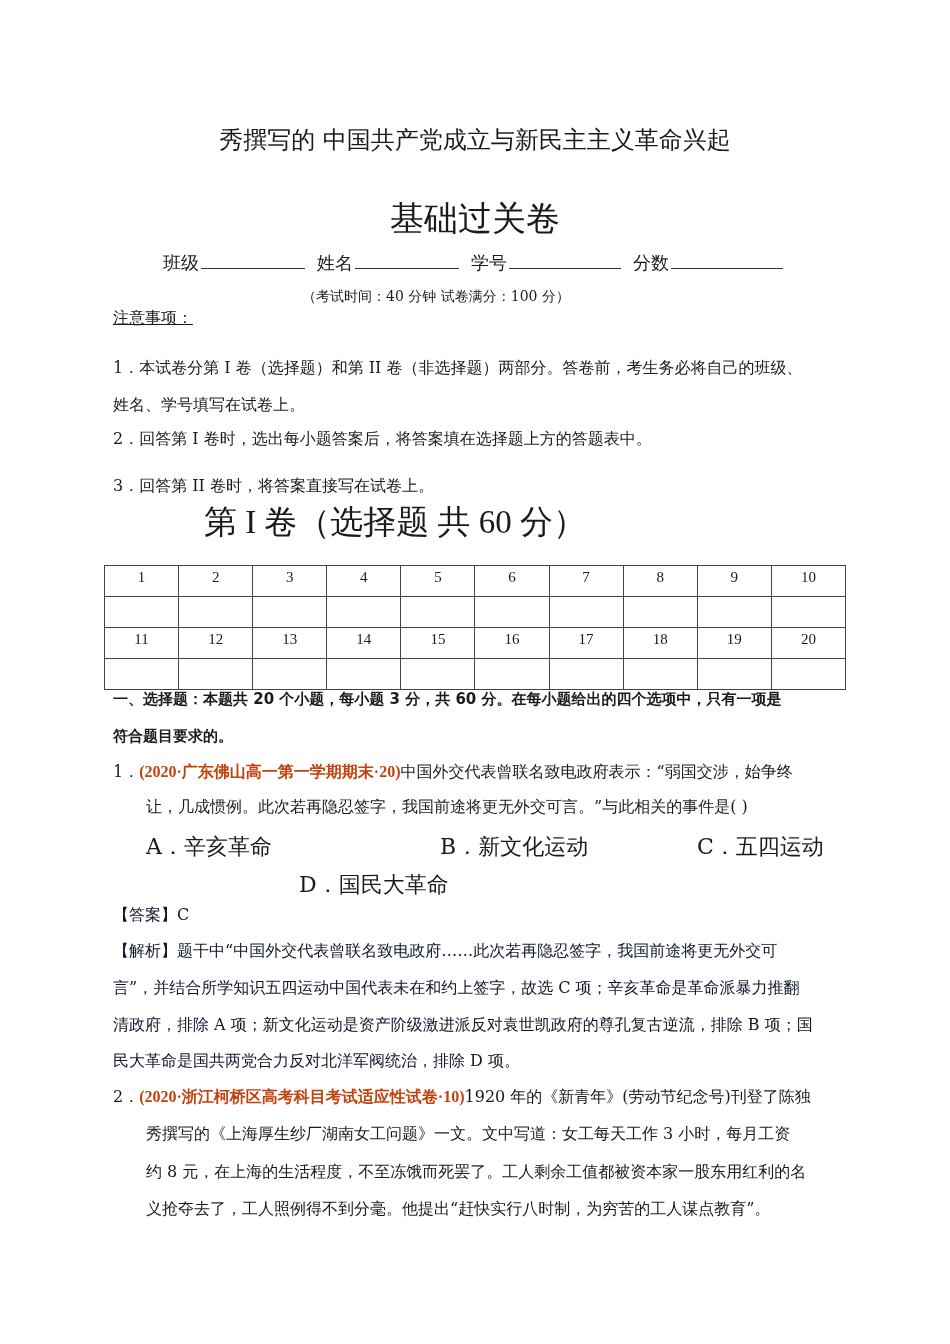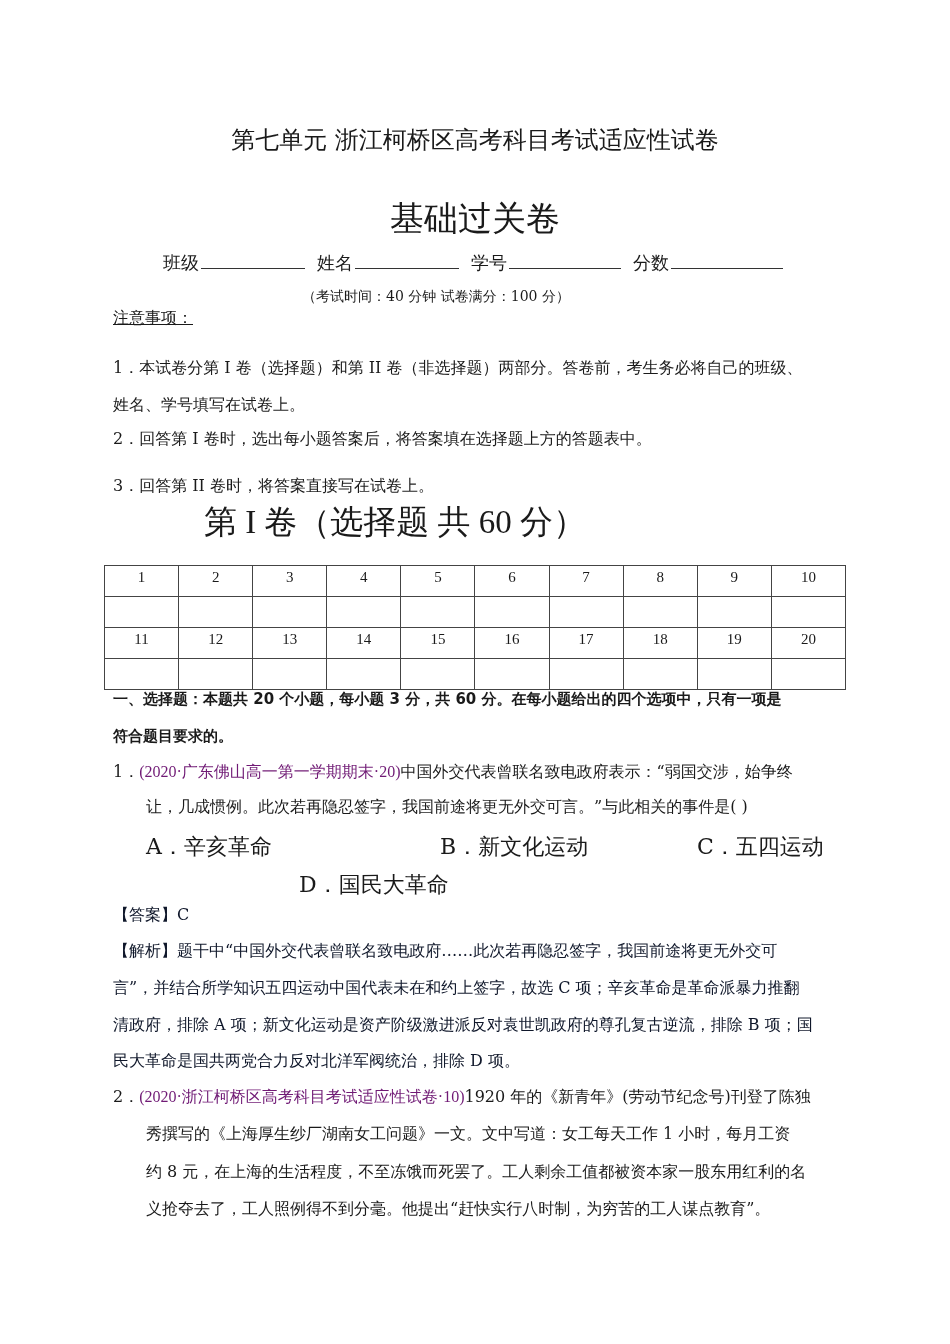--- a/index.html
+++ b/index.html
@@ -77,27 +77,27 @@
       padding-top: 3px;
       height: 26px;
     }
     table.answer-table tr.answer-row td { height: 26px; }
     .bold-sans {
       font-family: "DejaVu Sans", "Liberation Sans", sans-serif;
       font-weight: bold;
       font-size: 15px;
     }
     .red { color: #0f172a; }
-    .red-bold { color: #701a75; font-weight: normal; font-family: "Liberation Serif", "DejaVu Serif", serif; }
+    .red-bold { color: #c2410c; font-weight: bold; font-family: "Liberation Serif", "DejaVu Serif", serif; }
     .opt { font-size: 22px; }
   </style>
 </head>
 <body>
 
-<div class="abs unit-title">第七单元  浙江柯桥区高考科目考试适应性试卷</div>
+<div class="abs unit-title">秀撰写的  中国共产党成立与新民主主义革命兴起</div>
 <div class="abs exam-title">基础过关卷</div>
 
 <div class="abs info-row">
   <span class="field">
     <span>班级</span>
     <span class="blank"></span>
   </span>
   <span class="field">
     <span>姓名</span>
     <span class="blank"></span>
@@ -190,15 +190,15 @@
 
 <div class="abs text-line red" style="top:905px;">【答案】C</div>
 <div class="abs text-line red" style="top:941px;">【解析】题干中“中国外交代表曾联名致电政府……此次若再隐忍签字，我国前途将更无外交可</div>
 <div class="abs text-line red" style="top:978px;">言”，并结合所学知识五四运动中国代表未在和约上签字，故选 C 项；辛亥革命是革命派暴力推翻</div>
 <div class="abs text-line red" style="top:1015px;">清政府，排除 A 项；新文化运动是资产阶级激进派反对袁世凯政府的尊孔复古逆流，排除 B 项；国</div>
 <div class="abs text-line red" style="top:1051px;">民大革命是国共两党合力反对北洋军阀统治，排除 D 项。</div>
 
 <div class="abs text-line" style="top:1087px;">
   <span>2．</span><span class="red-bold">(2020·浙江柯桥区高考科目考试适应性试卷·10)</span><span>1920 年的《新青年》(劳动节纪念号)刊登了陈独</span>
 </div>
-<div class="abs text-line indent" style="top:1124px;">秀撰写的《上海厚生纱厂湖南女工问题》一文。文中写道：女工每天工作 1 小时，每月工资</div>
+<div class="abs text-line indent" style="top:1124px;">秀撰写的《上海厚生纱厂湖南女工问题》一文。文中写道：女工每天工作 3 小时，每月工资</div>
 <div class="abs text-line indent" style="top:1162px;">约 8 元，在上海的生活程度，不至冻饿而死罢了。工人剩余工值都被资本家一股东用红利的名</div>
 <div class="abs text-line indent" style="top:1199px;">义抢夺去了，工人照例得不到分毫。他提出“赶快实行八时制，为穷苦的工人谋点教育”。</div>
 
 </body></html>

